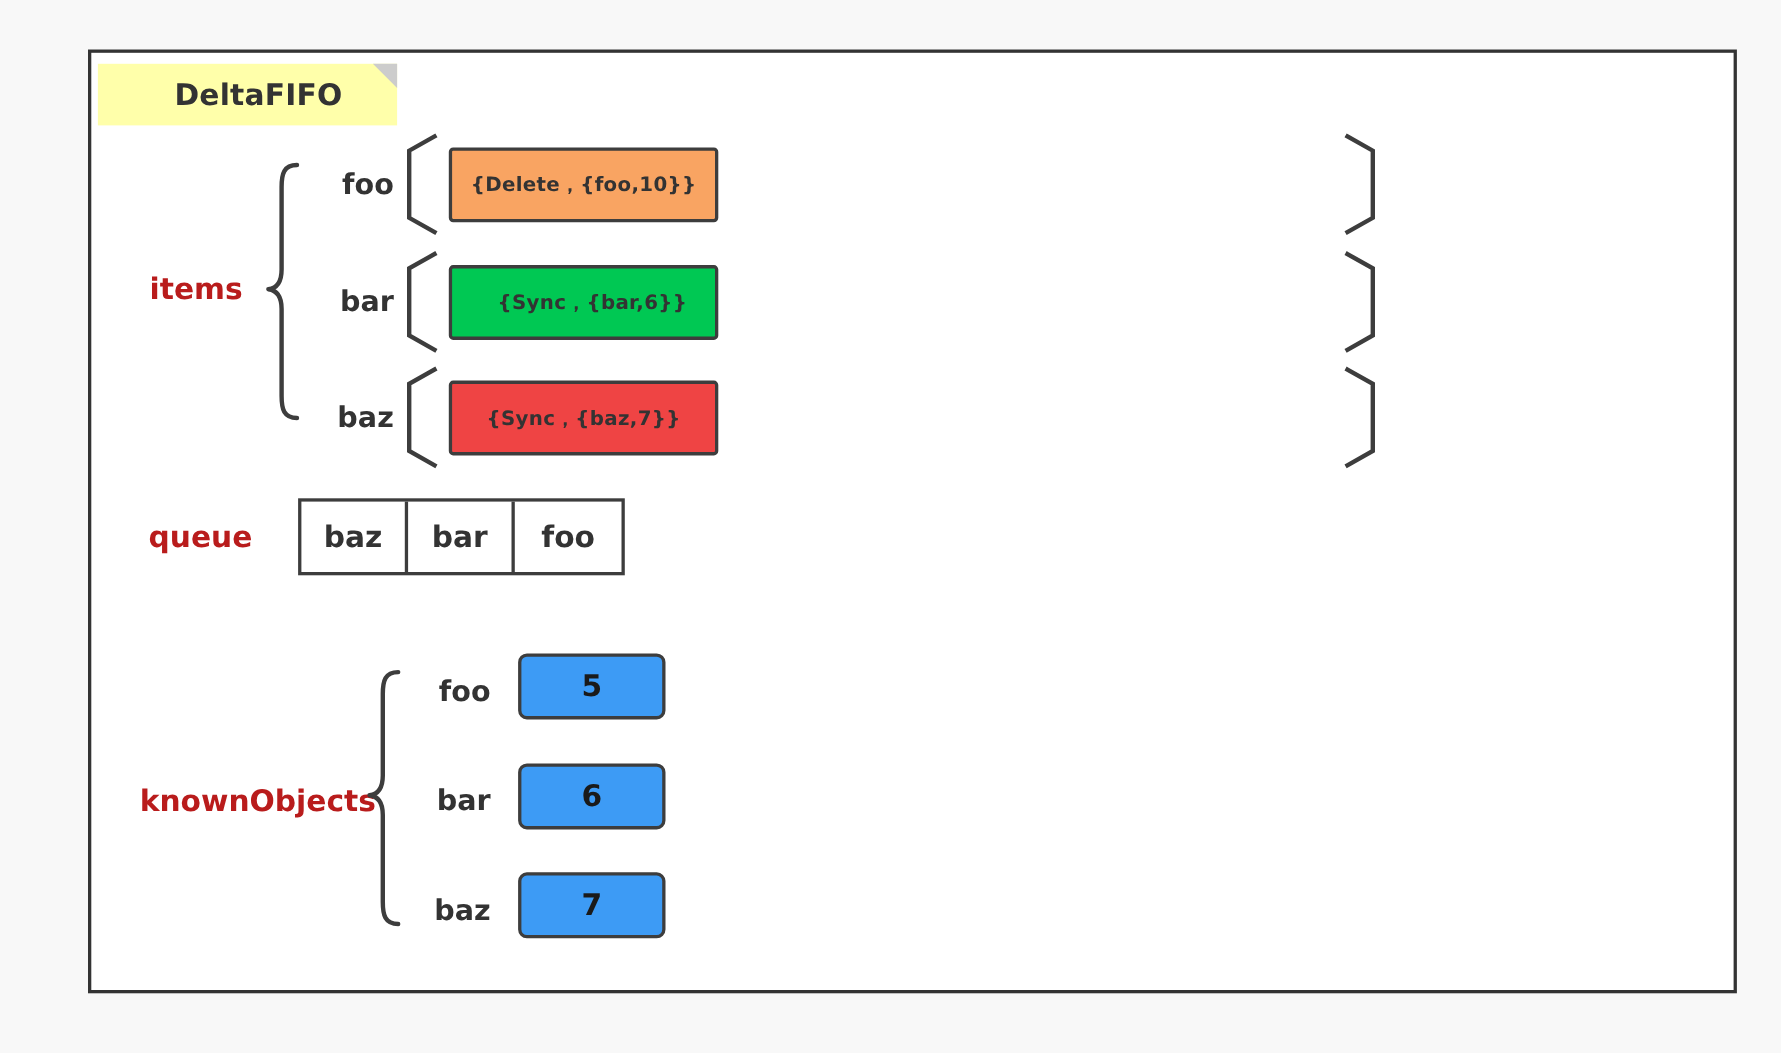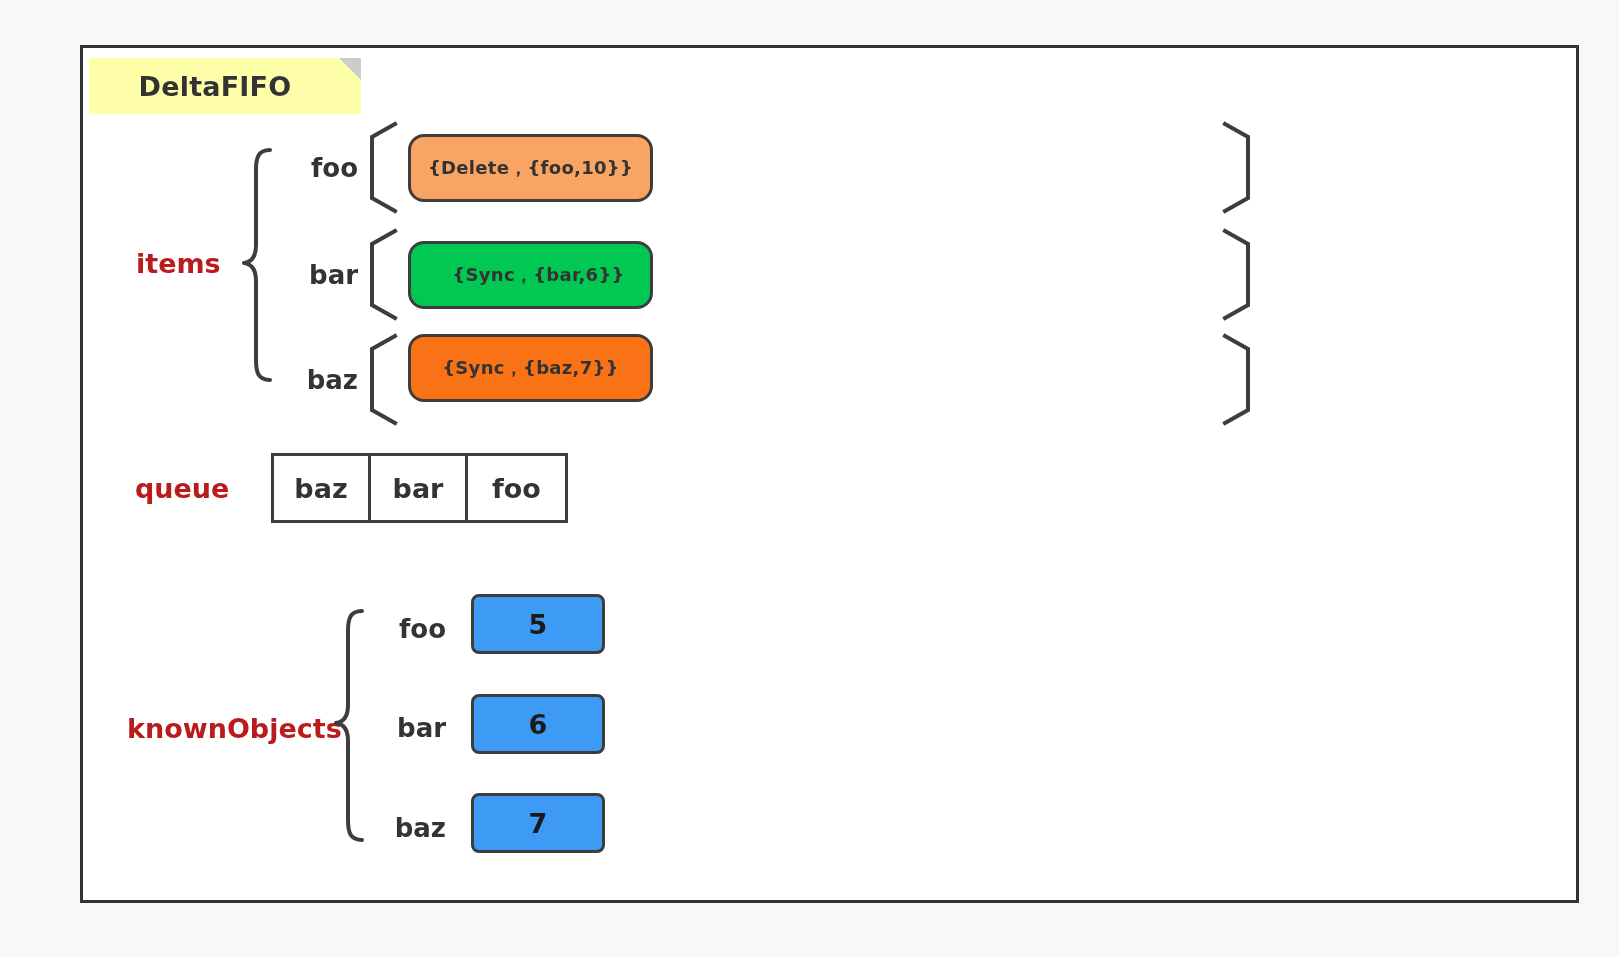--- a/index.html
+++ b/index.html
@@ -46,20 +46,21 @@
     top: 0;
     width: 252px;
     height: 56px;
     display: flex;
     align-items: center;
     justify-content: center;
     font-size: 27px;
     font-weight: bold;
     color: #333333;
     letter-spacing: 0.2px;
+    padding-left: 20px;
   }
   .note-fold {
     position: absolute;
     right: 0;
     top: 0;
     width: 0;
     height: 0;
     border-left: 22px solid transparent;
     border-top: 22px solid #cccccc;
   }
@@ -110,33 +111,33 @@
   .item-key-bar { left: 286px; top: 257px; }
   .item-key-baz { left: 286px; top: 362px; }
 
   
   .delta {
     position: absolute;
     left: 408px;
     width: 245px;
     height: 68px;
     border: 3px solid #3d3d3d;
-    border-radius: 16px;
+    border-radius: 4px;
     box-sizing: border-box;
     display: flex;
     align-items: center;
     justify-content: center;
     font-size: 18px;
     font-weight: bold;
     color: #333333;
     letter-spacing: 0.3px;
   }
   .delta-foo { top: 134px; background: #f9a462; }
   .delta-bar { top: 241px; background: #00c853; padding-left: 16px; }
-  .delta-baz { top: 334px; background: #f97316; }
+  .delta-baz { top: 346px; background: #ef4444; }
 
   
   .queue-table {
     position: absolute;
     left: 271px;
     top: 453px;
     height: 70px;
     display: flex;
     border: 3px solid #3d3d3d;
     box-sizing: border-box;

